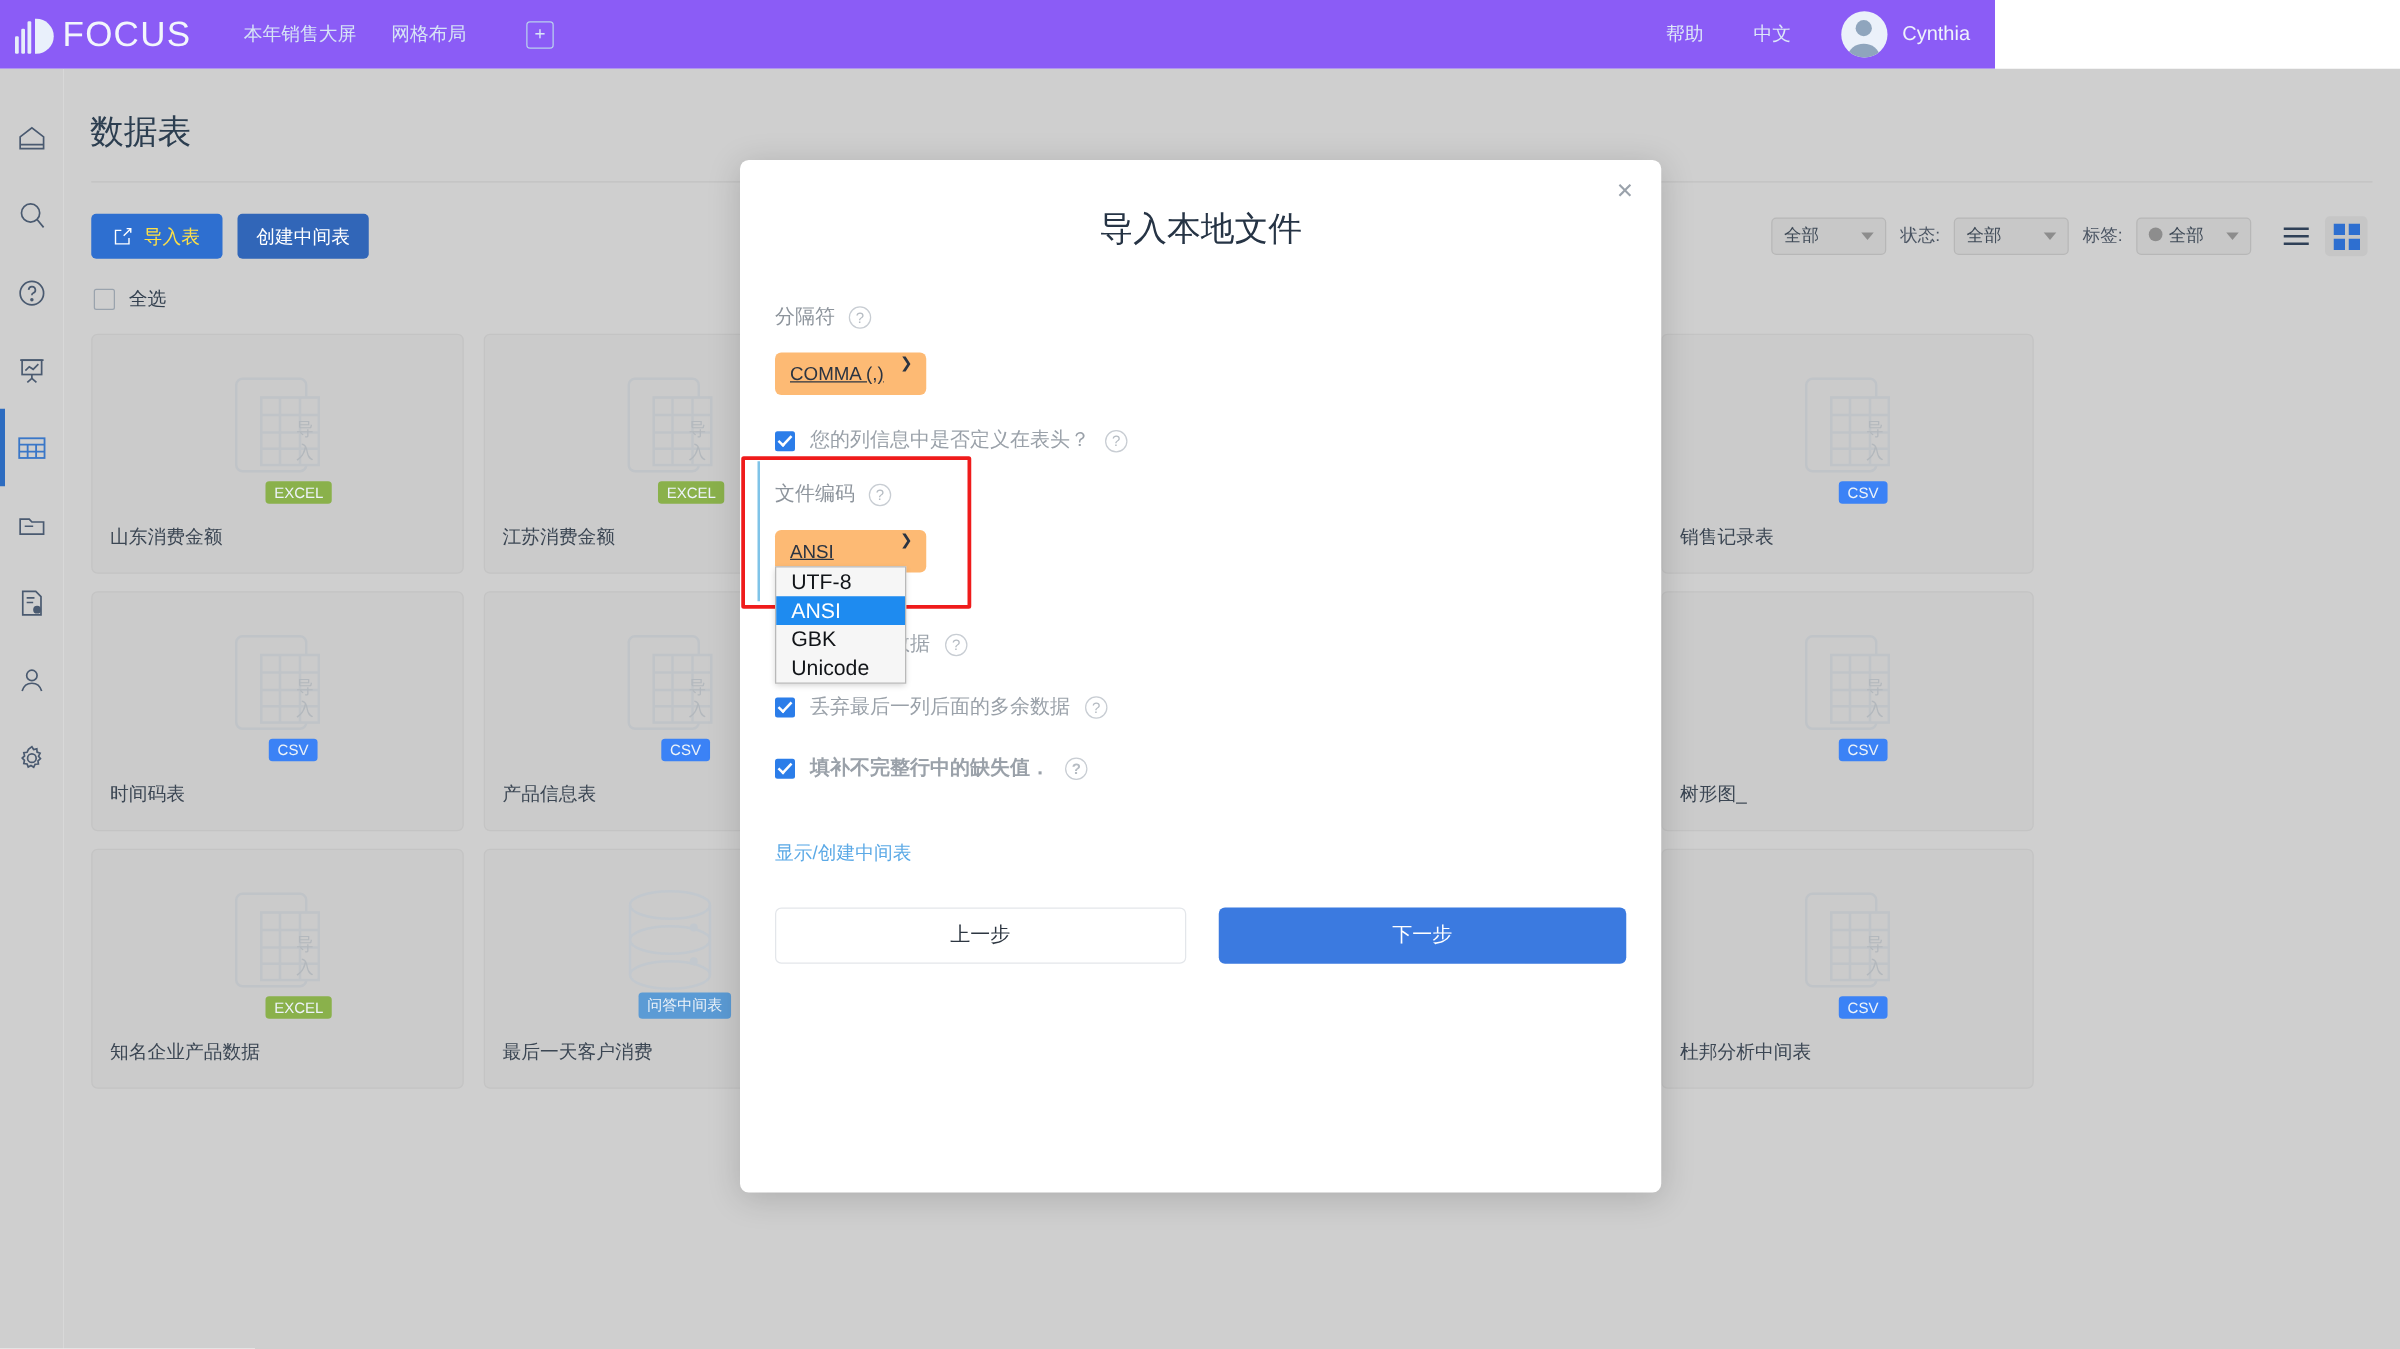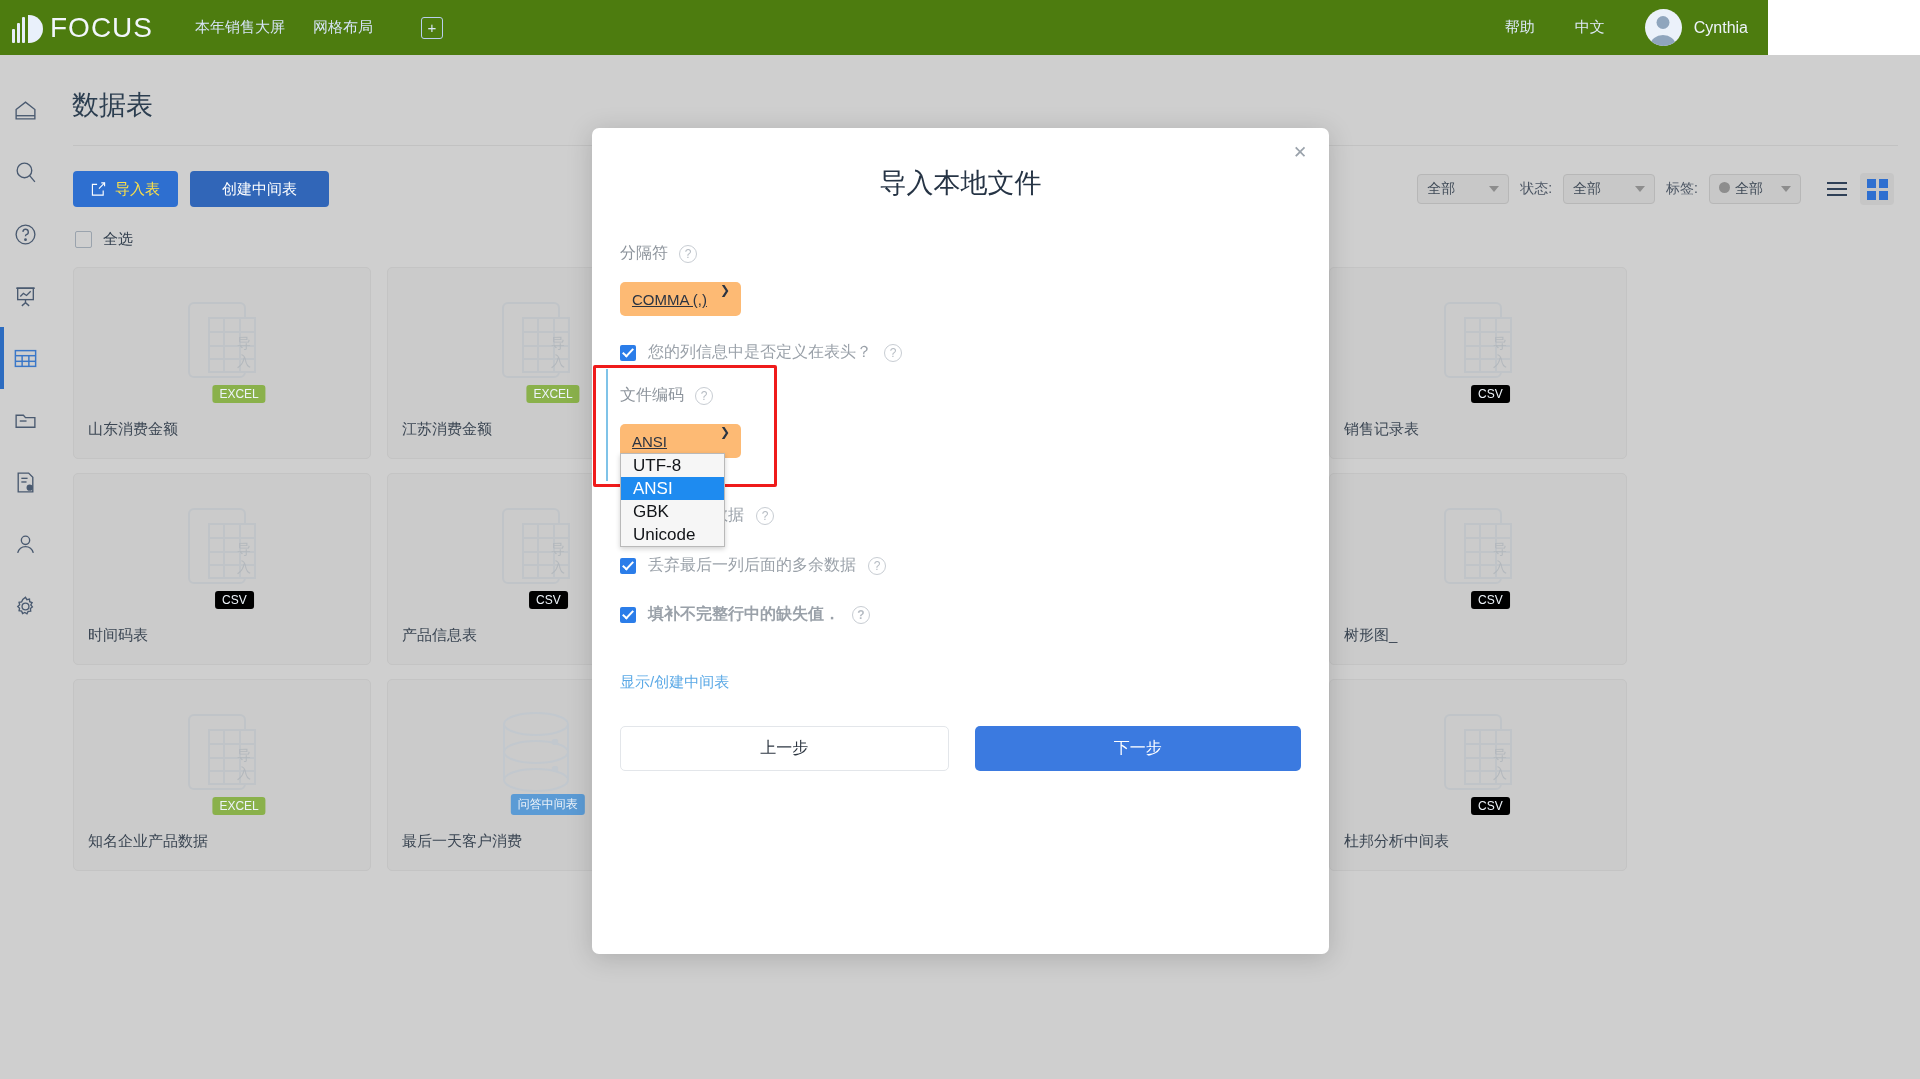--- a/index.html
+++ b/index.html
@@ -8,22 +8,22 @@
     font-family: "Liberation Sans", "DejaVu Sans", sans-serif;
     overflow: hidden;
     background: #ffffff;
   }
 
   
   .app { position: relative; width: 1920px; height: 1079px; background: #ffffff; }
 
   
   .topbar {
-    position: absolute; top: 0; left: 0; width: 1768px; height: 55px;
-    background: #4d7c0f; display: flex; align-items: center;
+    position: absolute; top: 0; left: 0; width: 1596px; height: 55px;
+    background: #8b5cf6; display: flex; align-items: center;
   }
   .logo-wrap { display: flex; align-items: center; margin-left: 12px; }
   .logo-mark { display: flex; align-items: flex-end; height: 30px; margin-right: 7px; }
   .logo-bar { width: 3px; background: #e7eefa; margin-right: 2px; border-radius: 1px; }
   .logo-b1 { height: 14px; } .logo-b2 { height: 20px; } .logo-b3 { height: 26px; }
   .logo-half { width: 15px; height: 28px; background: #e9f0fb; border-radius: 0 16px 16px 0; margin-left: 1px; }
   .logo-text { color: #f2f6fc; font-size: 28px; letter-spacing: 1px; font-weight: 400; }
   .topnav { display: flex; align-items: center; margin-left: 42px; gap: 28px; }
   .topnav-item { color: #d6e3f6; font-size: 15px; cursor: pointer; white-space: nowrap; }
   .add-tab {
@@ -69,21 +69,21 @@
   .title-rule { height: 1px; background: #c2c2c2; margin: 22px 22px 0 22px; }
 
   .toolbar { display: flex; align-items: center; margin: 24px 0 0 22px; position: relative; height: 38px; }
   .btn-primary {
     background: #2e6fd0; color: #fde047; border: none; border-radius: 4px;
     height: 36px; padding: 0 18px; font-size: 15px; cursor: pointer;
     display: flex; align-items: center; gap: 9px; font-family: inherit;
   }
   .btn-secondary {
     background: #3166b8; color: #fff; border: none; border-radius: 4px;
-    height: 36px; padding: 0 32px; font-size: 15px; cursor: pointer; margin-left: 12px;
+    height: 36px; padding: 0 15px; font-size: 15px; cursor: pointer; margin-left: 12px;
     font-family: inherit;
   }
   .import-icon { width: 15px; height: 16px; }
 
   .filters { position: absolute; right: 26px; top: 0; display: flex; align-items: center; gap: 11px; height: 38px; }
   .filter-label { font-size: 14px; color: #4b5563; }
   .select-pill {
     height: 30px; min-width: 92px; background: #c8c8c8; border: 1px solid #b7b7b7;
     border-radius: 4px; display: flex; align-items: center; justify-content: space-between;
     padding: 0 9px; font-size: 14px; color: #3f4a57; cursor: pointer; gap: 8px;
@@ -109,21 +109,21 @@
     height: 192px; background: #cbcbcb; border: 1px solid #c4c4c4; border-radius: 5px;
     position: relative; cursor: pointer;
   }
   .card-thumb { height: 152px; display: flex; align-items: center; justify-content: center; position: relative; }
   .card-name { font-size: 15px; color: #3b4653; padding-left: 14px; }
   .badge {
     position: absolute; font-size: 12px; color: #edf3f9; padding: 2px 7px; border-radius: 3px;
     left: 50%; transform: translateX(-18%); bottom: 17px; white-space: nowrap;
   }
   .badge-excel { background: #8ab14b; }
-  .badge-csv { background: #000000; }
+  .badge-csv { background: #3b82f6; }
   .badge-mid { background: #5b9bd5; transform: translateX(-34%); }
   .tbl-icon { position: relative; }
 
   
   .modal {
     position: absolute; left: 592px; top: 128px; width: 737px; height: 826px;
     background: #ffffff; border-radius: 7px; box-shadow: 0 4px 26px rgba(0,0,0,.17);
     z-index: 40;
   }
   .modal-close {

